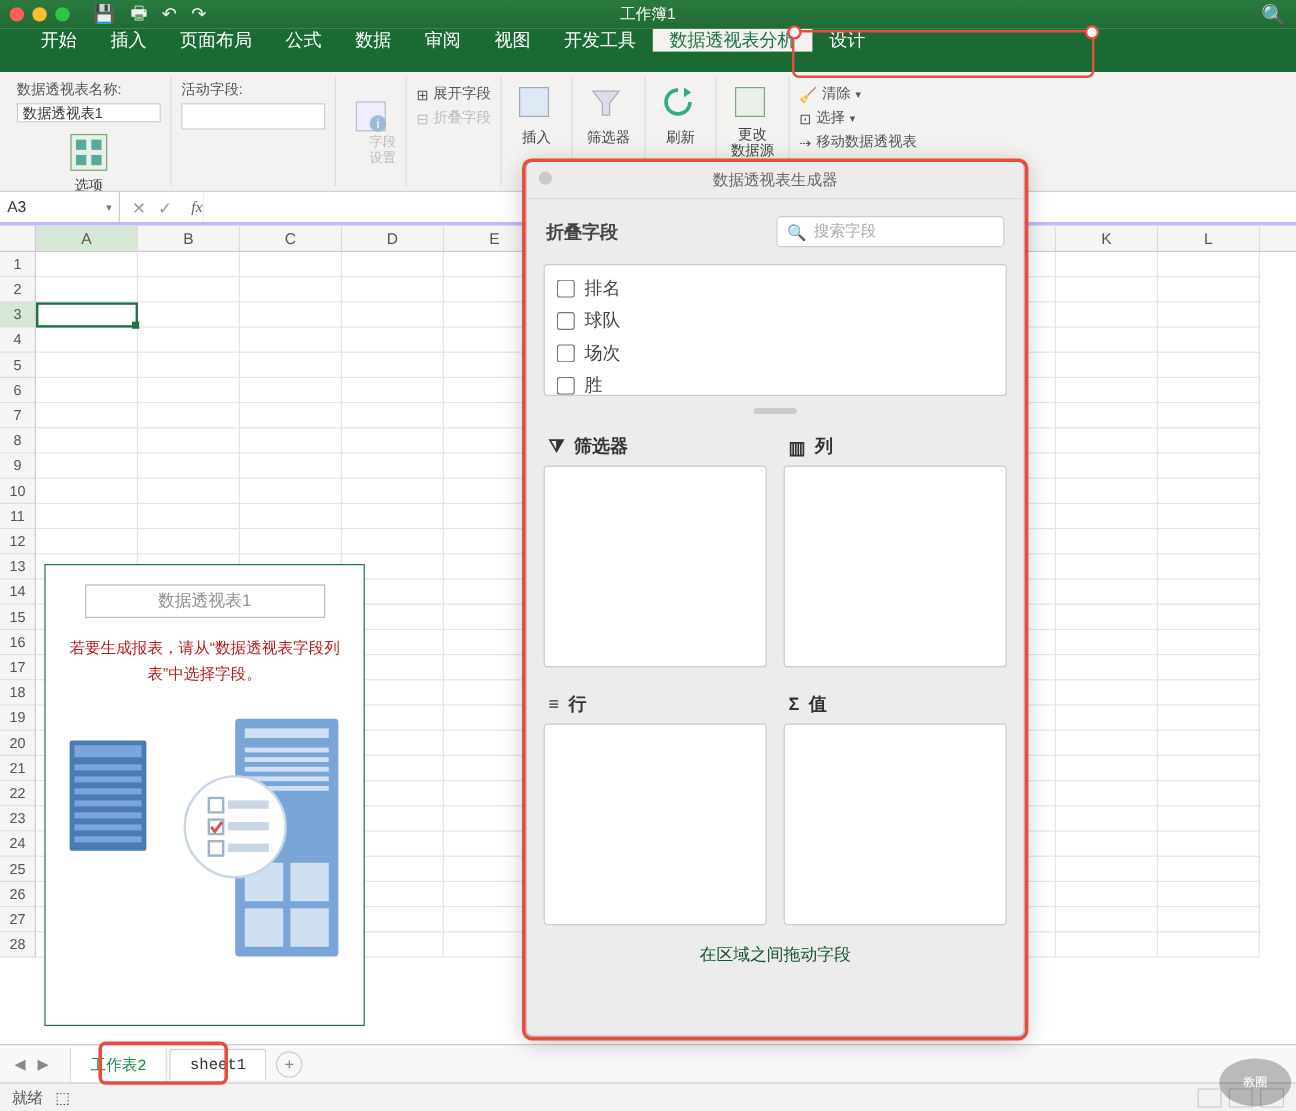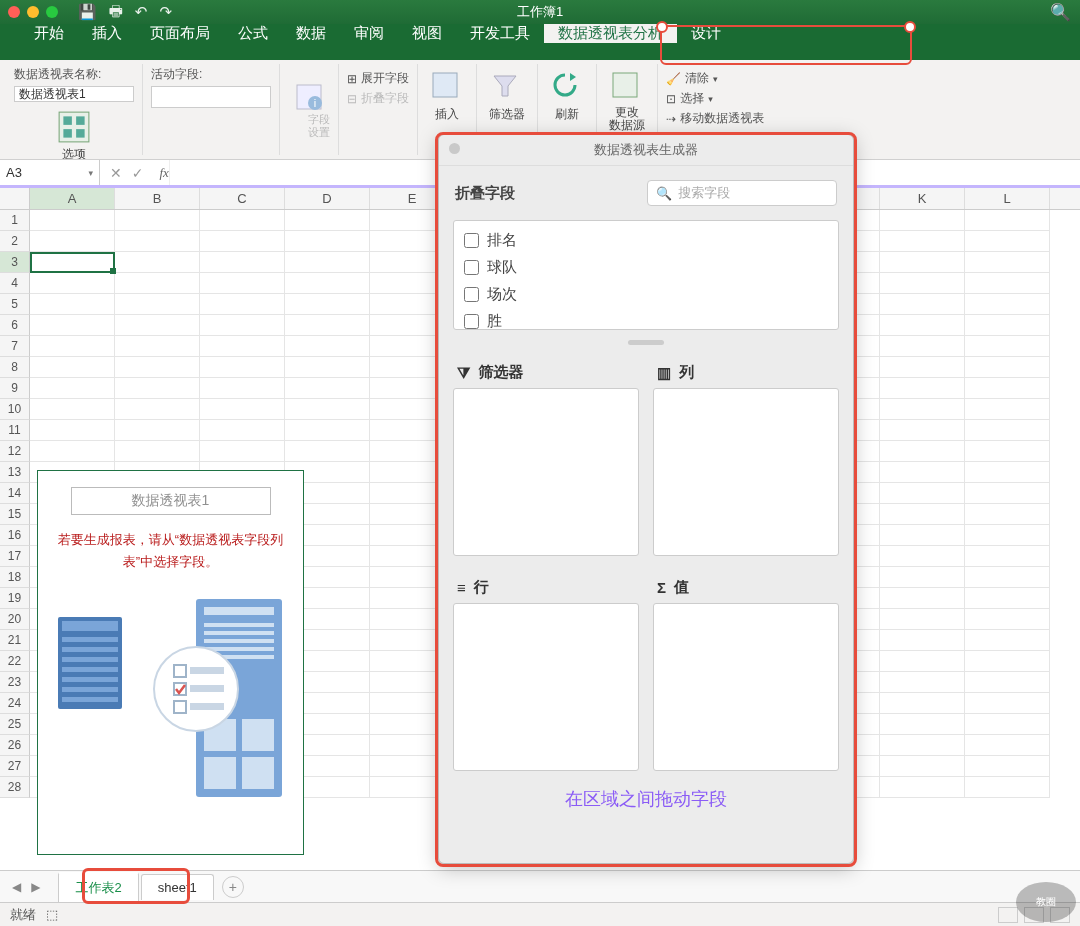--- a/index.html
+++ b/index.html
@@ -71,26 +71,26 @@
 .builder-top { padding:14px 16px; display:flex; justify-content:space-between; align-items:center; }
 .builder-top h4 { font-size:15px; color:#444; font-weight:600; }
 .bsearch { width:190px; height:26px; border:1px solid #ccc; border-radius:4px; background:#fff; display:flex; align-items:center; padding:0 8px; color:#aaa; font-size:13px; gap:6px; }
 .field-list { margin:0 14px; background:#fff; border:1px solid #ccc; border-radius:3px; height:110px; overflow:hidden; padding:6px; }
 .field-item { display:flex; align-items:center; gap:8px; padding:4px 4px; font-size:15px; color:#444; }
 .field-item input { width:15px; height:15px; }
 .drag-handle { width:36px; height:5px; background:#ccc; border-radius:3px; margin:10px auto; }
 .zones { display:grid; grid-template-columns:1fr 1fr; gap:14px; padding:0 14px; }
 .zone-lbl { display:flex; align-items:center; gap:8px; font-size:15px; font-weight:600; color:#333; padding:8px 4px 6px; }
 .zone-box { height:168px; background:#fff; border:1px solid #ccc; border-radius:3px; }
-.builder-foot { text-align:center; color:#8b5cf6; font-size:18px; padding:16px; }
+.builder-foot { text-align:center; color:#14532d; font-size:14px; padding:16px; }
 
 
 .sheettabs { position:absolute; left:0; bottom:24px; right:0; height:32px; border-top:1px solid #ccc; background:#f8f8f8; display:flex; align-items:center; padding:0 8px; gap:2px; }
 .nav-arr { color:#888; font-size:12px; padding:0 4px; }
-.stab { padding:5px 16px; border:1px solid #ccc; border-bottom:none; background:#fff; font-size:13px; color:#333; border-radius:3px 3px 0 0; }
+.stab { padding:5px 16px; border:1px solid #ccc; border-bottom:none; background:#fff; font-size:13px; color:#333; border-radius:3px 3px 0 0;font-family:Liberation Mono, monospace; }
 .stab.active { color:#1a8f4a; border-top:2px solid #fff; }
 .stab-hl { position:absolute; left:82px; bottom:22px; width:108px; height:36px; border:3px solid #e74c3c; border-radius:6px; pointer-events:none; z-index:60; }
 .addtab { width:22px; height:22px; border:1px solid #ccc; border-radius:50%; display:flex; align-items:center; justify-content:center; color:#888; margin-left:6px; font-size:14px; }
 
 
 .status { position:absolute; left:0; bottom:0; right:0; height:24px; background:#f3f2f1; border-top:1px solid #ccc; display:flex; align-items:center; padding:0 10px; font-size:13px; color:#555; justify-content:space-between; }
 .status-r { display:flex; align-items:center; gap:6px; color:#888; font-size:11px; }
 .viewbtn { width:20px; height:16px; border:1px solid #ccc; }
 
 .corner-wm { position:absolute; right:4px; bottom:4px; width:60px; height:40px; background:rgba(0,0,0,.25); border-radius:50%; color:#fff; font-size:10px; display:flex; align-items:center; justify-content:center; z-index:200; }

